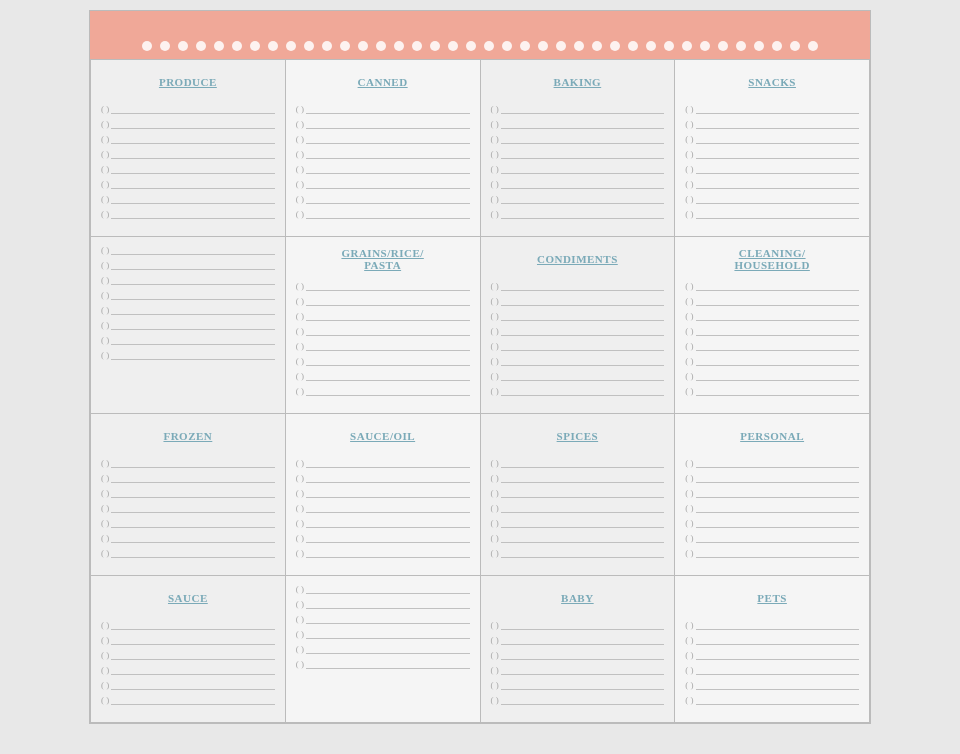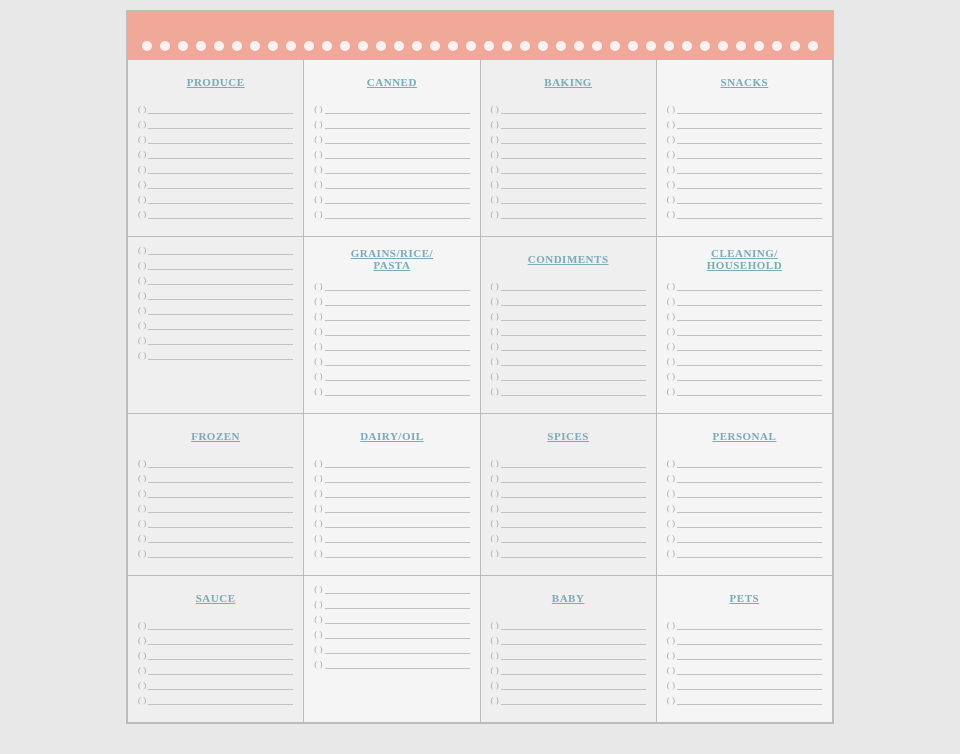--- a/index.html
+++ b/index.html
@@ -6,21 +6,21 @@
     body {
       width: 960px;
       min-height: 754px;
       background: #e8e8e8;
       display: flex;
       justify-content: center;
       align-items: flex-start;
       font-family: Georgia, serif;
     }
     .page {
-      width: 708px;
+      width: 782px;
       background: #fff;
       border: 1px solid #bbb;
       margin: 10px auto;
     }
     .header {
       background: #f0a898;
       text-align: center;
       padding: 14px 10px 0 10px;
     }
     .header-title {
@@ -448,21 +448,21 @@
         <div class="item-line">
           <span class="item-parens">( )</span>
           <span class="item-line-blank"></span>
         </div>
         <div class="item-line">
           <span class="item-parens">( )</span>
           <span class="item-line-blank"></span>
         </div>
       </div>
       <div class="cell">
-        <div class="cell-header" style="white-space: pre-line;">DAIRY/OIL</div>
+        <div class="cell-header" style="white-space: pre-line;">SAUCE/OIL</div>
         <div class="item-line">
           <span class="item-parens">( )</span>
           <span class="item-line-blank"></span>
         </div>
         <div class="item-line">
           <span class="item-parens">( )</span>
           <span class="item-line-blank"></span>
         </div>
         <div class="item-line">
           <span class="item-parens">( )</span>

